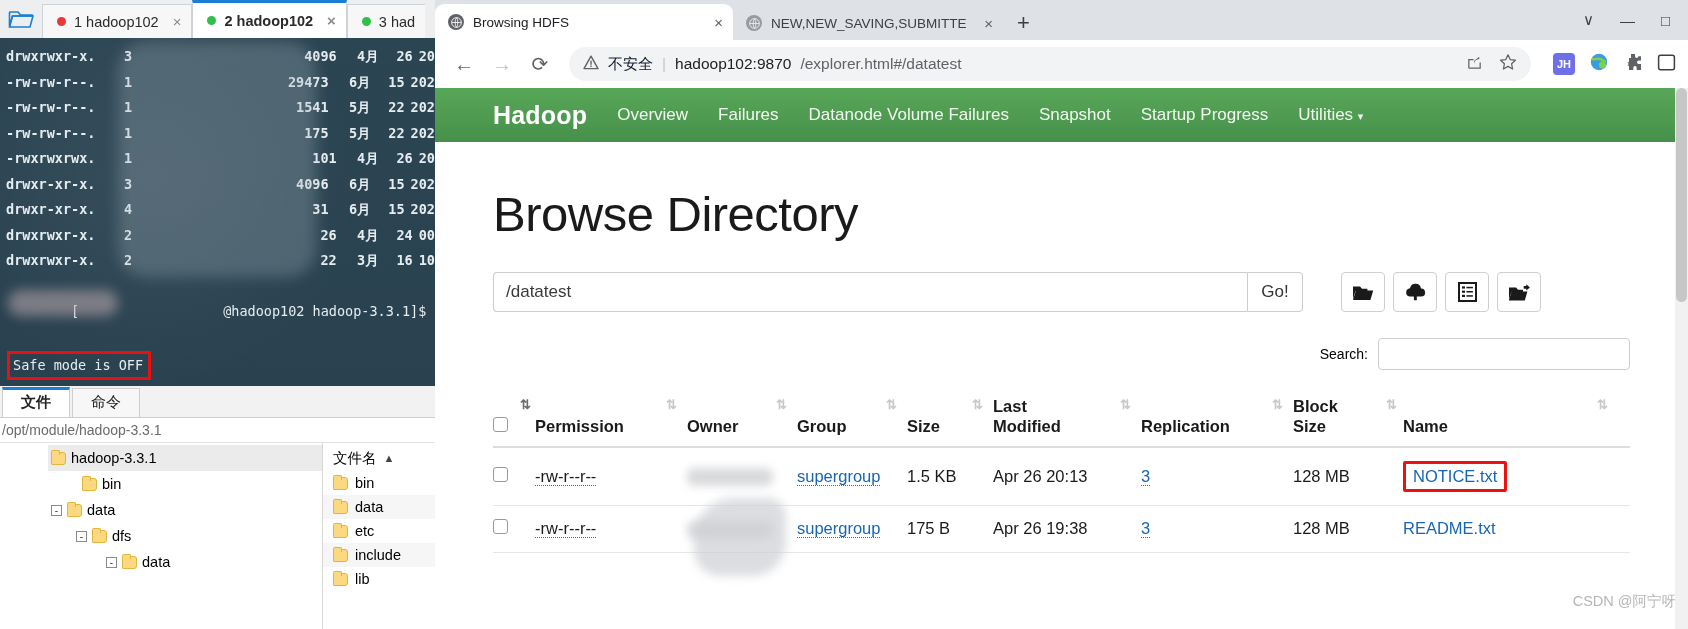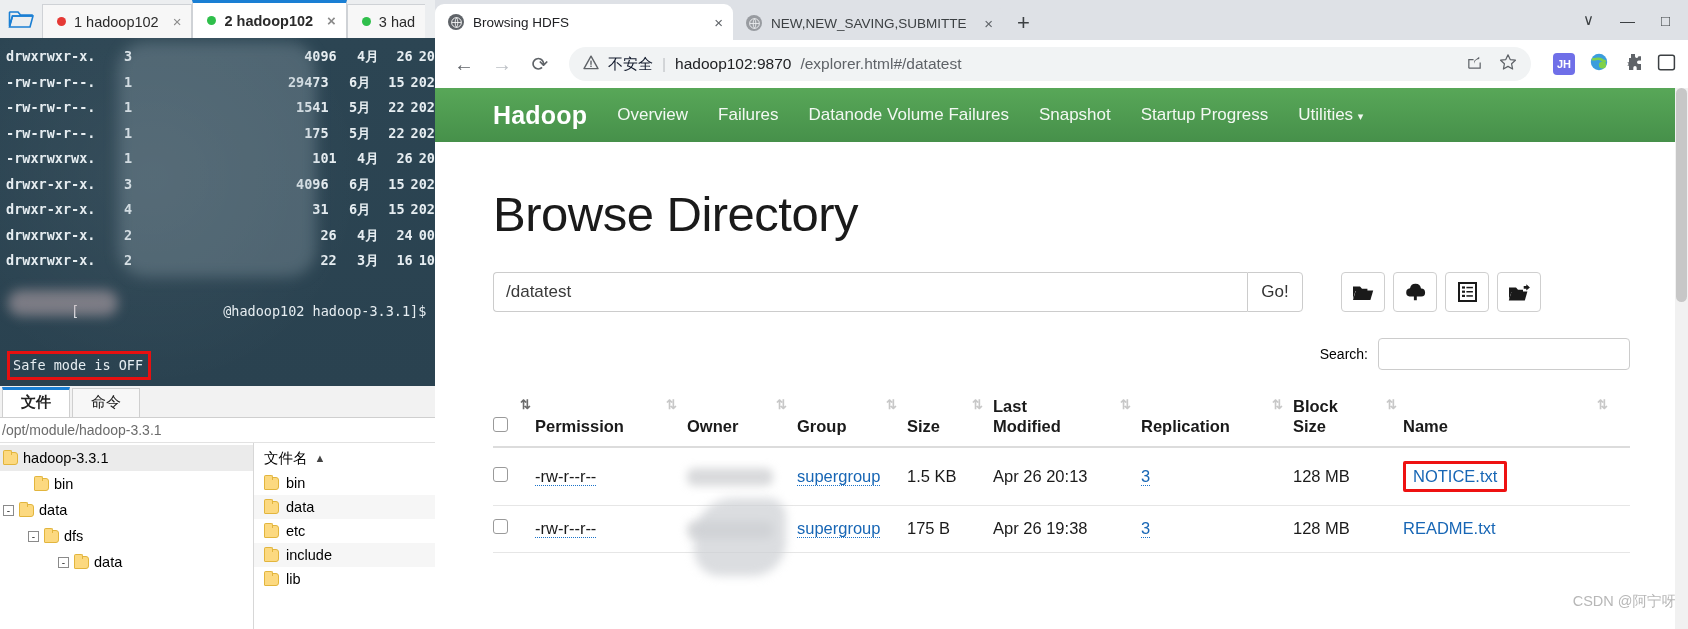--- a/index.html
+++ b/index.html
@@ -129,22 +129,22 @@
     padding-top: 3px;
   }
   .xs-path {
     height: 25px; display: flex; align-items: center;
     font-size: 14px; color: #6b6b6b; padding-left: 2px;
     border-bottom: 1px solid #e2e2e2;
     white-space: nowrap; overflow: hidden;
   }
   .xs-panes { display: flex; height: 186px; }
   .xs-tree {
-    width: 254px; border-right: 1px solid #d7d7d7;
-    font-size: 14.5px; padding-top: 2px; overflow: hidden;
+    width: 275px; border-right: 1px solid #d7d7d7;
+    font-size: 14.5px; padding-top: 2px; overflow: hidden; margin-left: 48px;
   }
   .tree-row {
     display: flex; align-items: center; gap: 5px;
     height: 26px; padding-left: 2px; white-space: nowrap;
   }
   .tree-row.sel { background: #ebebeb; }
   .expander {
     width: 11px; height: 11px; border: 1px solid #8a8a8a; background:#fff;
     display:inline-flex; align-items:center; justify-content:center;
     font-size: 10px; line-height: 9px; color:#333; flex:none;

